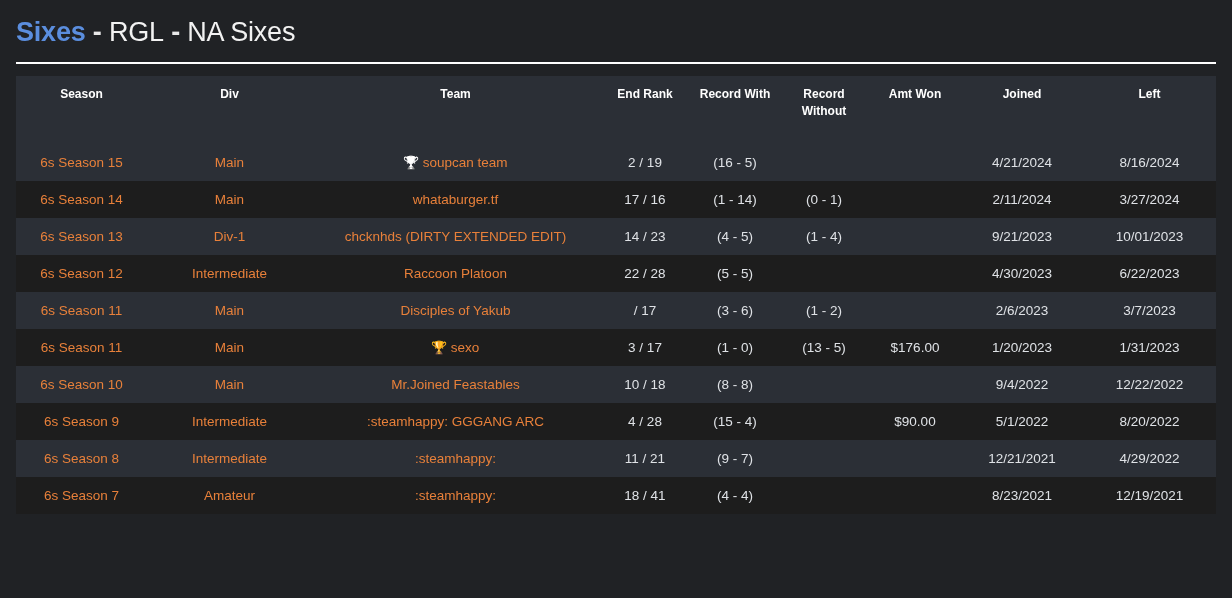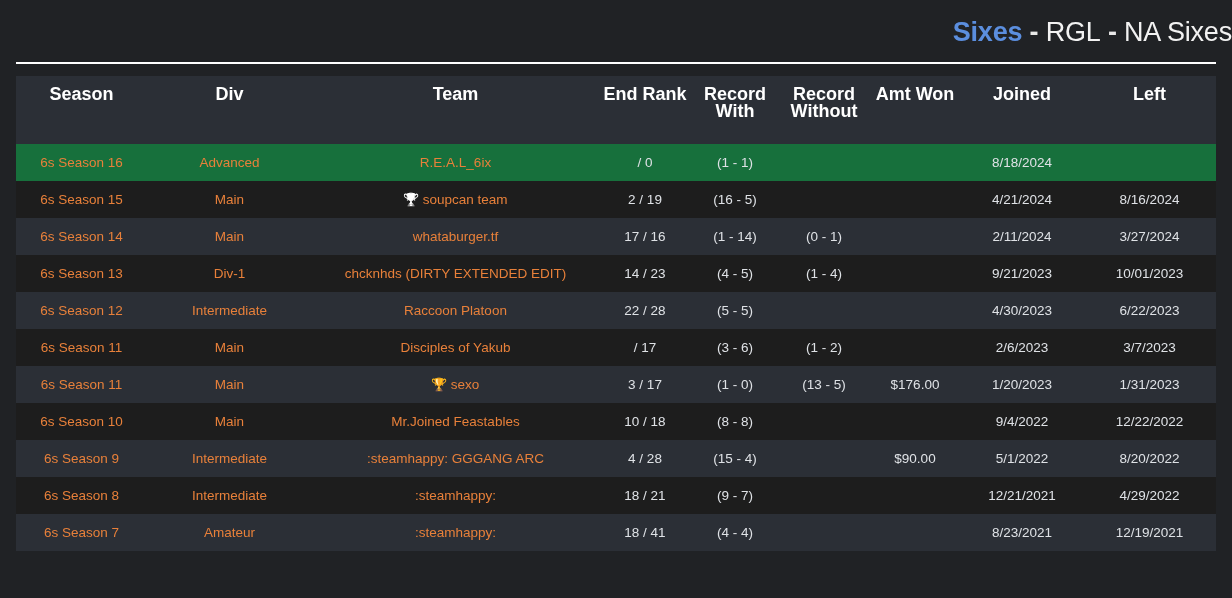--- a/index.html
+++ b/index.html
@@ -15,21 +15,20 @@
 
   
   .page-heading {
     padding: 16px 0 0 16px;
     font-size: 27px;
     font-weight: 700;
     color: #f2f2f2;
     letter-spacing: -0.2px;
     line-height: 32px;
     white-space: nowrap;
-    text-align: right;
   }
   .page-heading .brand { color: #5b8ede; }
   .page-heading .sep { color: #e8e8e8; font-weight: 700; }
   .page-heading .rest { color: #f2f2f2; font-weight: 400; }
 
   .rule {
     margin: 14px 16px 0 16px;
     height: 2px;
     background: #ffffff;
     border: 0;
@@ -41,21 +40,21 @@
     background: #1e1e1e;
   }
   table.history {
     width: 1200px;
     border-collapse: collapse;
     table-layout: fixed;
   }
   table.history thead tr { background: #2b2f36; }
   table.history th {
     color: #ffffff;
-    font-size: 18px;
+    font-size: 12px;
     font-weight: 700;
     text-align: center;
     padding: 10px 4px 24px 4px;
     vertical-align: top;
     line-height: 17px;
   }
   table.history td {
     font-size: 13.5px;
     text-align: center;
     padding: 10px 4px;
@@ -122,31 +121,20 @@
           <th>Team</th>
           <th>End Rank</th>
           <th>Record With</th>
           <th>Record Without</th>
           <th>Amt Won</th>
           <th>Joined</th>
           <th>Left</th>
         </tr>
       </thead>
       <tbody id="history-body">
-          <tr class="current">
-            <td class="season"><a href="#">6s Season 16</a></td>
-            <td class="div"><a href="#">Advanced</a></td>
-            <td class="team"><a href="#">R.E.A.L_6ix</a></td>
-            <td class="rank"><span>/ 0</span></td>
-            <td class="rw"><span>(1 - 1)</span></td>
-            <td class="rwo"><span></span></td>
-            <td class="amt"><span></span></td>
-            <td class="joined"><span>8/18/2024</span></td>
-            <td class="left"><span></span></td>
-          </tr>
           <tr>
             <td class="season"><a href="#">6s Season 15</a></td>
             <td class="div"><a href="#">Main</a></td>
             <td class="team"><span class="trophy silver">🏆</span><a href="#">soupcan team</a></td>
             <td class="rank"><span>2 / 19</span></td>
             <td class="rw"><span>(16 - 5)</span></td>
             <td class="rwo"><span></span></td>
             <td class="amt"><span></span></td>
             <td class="joined"><span>4/21/2024</span></td>
             <td class="left"><span>8/16/2024</span></td>
@@ -225,21 +213,21 @@
             <td class="rw"><span>(15 - 4)</span></td>
             <td class="rwo"><span></span></td>
             <td class="amt"><span>$90.00</span></td>
             <td class="joined"><span>5/1/2022</span></td>
             <td class="left"><span>8/20/2022</span></td>
           </tr>
           <tr>
             <td class="season"><a href="#">6s Season 8</a></td>
             <td class="div"><a href="#">Intermediate</a></td>
             <td class="team"><a href="#">:steamhappy:</a></td>
-            <td class="rank"><span>18 / 21</span></td>
+            <td class="rank"><span>11 / 21</span></td>
             <td class="rw"><span>(9 - 7)</span></td>
             <td class="rwo"><span></span></td>
             <td class="amt"><span></span></td>
             <td class="joined"><span>12/21/2021</span></td>
             <td class="left"><span>4/29/2022</span></td>
           </tr>
           <tr>
             <td class="season"><a href="#">6s Season 7</a></td>
             <td class="div"><a href="#">Amateur</a></td>
             <td class="team"><a href="#">:steamhappy:</a></td>

